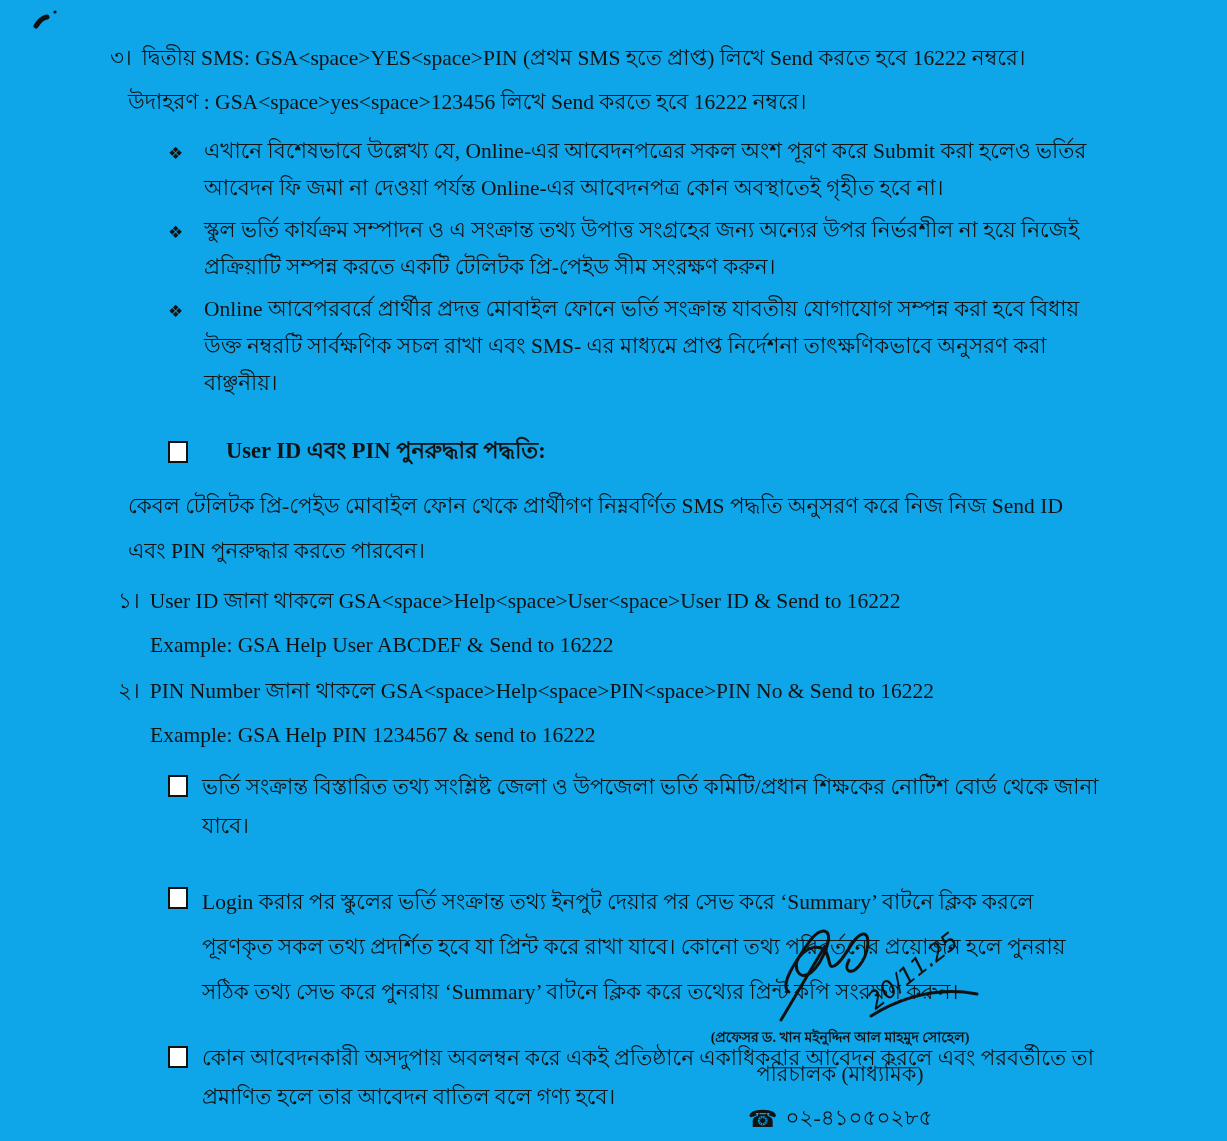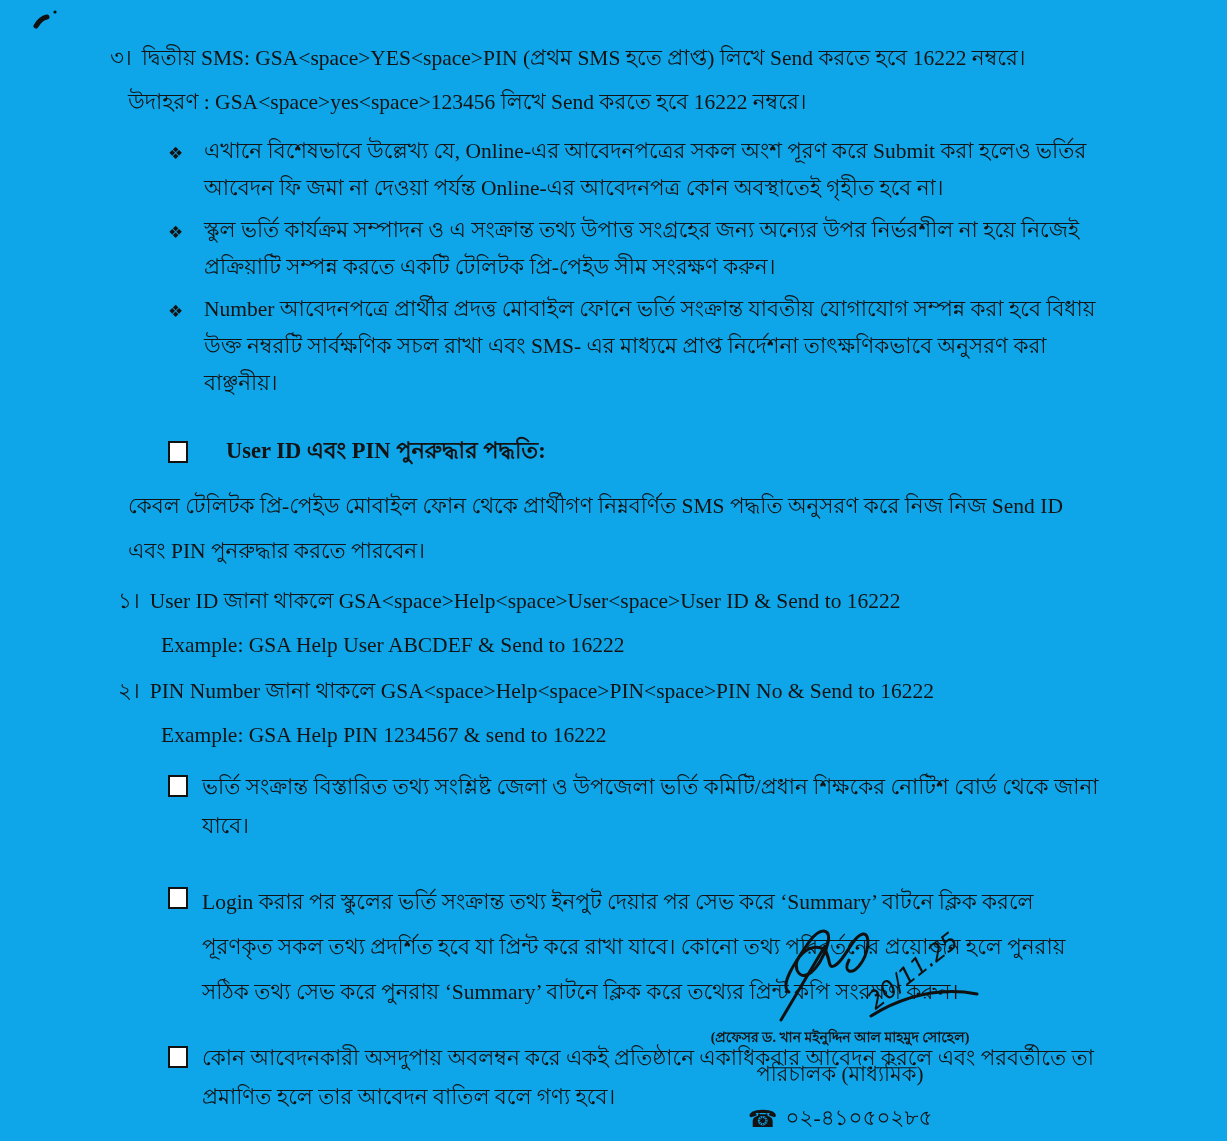--- a/index.html
+++ b/index.html
@@ -36,21 +36,21 @@
     border:2.5px solid #111;background:#fff;
     flex:0 0 16px;margin-right:14px;margin-top:7px;
   }
   .section-heading{display:flex;align-items:flex-start;padding-left:58px;margin-top:32px;}
   .section-heading .heading-text{font-weight:bold;font-size:22.5px;line-height:34px;margin-left:24px;}
 
   .intro{margin-left:18px;margin-top:16px;max-width:975px;line-height:45px;}
 
   .steps{margin-top:8px;}
   .step-line{margin-left:8px;margin-top:8px;line-height:38px;white-space:nowrap;}
-  .step-example{margin-left:51px;margin-top:6px;line-height:38px;white-space:nowrap;}
+  .step-example{margin-left:40px;margin-top:6px;line-height:38px;white-space:nowrap;}
 
   .check-item{display:flex;align-items:flex-start;padding-left:58px;line-height:39px;}
   .check-item .item-text{flex:1;max-width:900px;}
   .ci-1{margin-top:14px;}
   .ci-2{margin-top:24px;}
   .ci-3{margin-top:34px;}
   .ci-3 .item-text{line-height:45px;}
 
   .signature-block{
     position:absolute;left:630px;top:920px;width:420px;
@@ -90,21 +90,21 @@
       <div class="note">
         <span class="bullet">❖</span>
         <span class="note-text">এখানে বিশেষভাবে উল্লেখ্য যে, Online-এর আবেদনপত্রের সকল অংশ পূরণ করে Submit করা হলেও ভর্তির আবেদন ফি জমা না দেওয়া পর্যন্ত Online-এর আবেদনপত্র কোন অবস্থাতেই গৃহীত হবে না।</span>
       </div>
       <div class="note">
         <span class="bullet">❖</span>
         <span class="note-text">স্কুল ভর্তি কার্যক্রম সম্পাদন ও এ সংক্রান্ত তথ্য উপাত্ত সংগ্রহের জন্য অন্যের উপর নির্ভরশীল না হয়ে নিজেই প্রক্রিয়াটি সম্পন্ন করতে একটি টেলিটক প্রি-পেইড সীম সংরক্ষণ করুন।</span>
       </div>
       <div class="note">
         <span class="bullet">❖</span>
-        <span class="note-text">Number আবেদনপত্রে প্রার্থীর প্রদত্ত মোবাইল ফোনে ভর্তি সংক্রান্ত যাবতীয় যোগাযোগ সম্পন্ন করা হবে বিধায় উক্ত নম্বরটি সার্বক্ষণিক সচল রাখা এবং SMS- এর মাধ্যমে প্রাপ্ত নির্দেশনা তাৎক্ষণিকভাবে অনুসরণ করা বাঞ্ছনীয়।</span>
+        <span class="note-text">Online আবেপরবর্রে প্রার্থীর প্রদত্ত মোবাইল ফোনে ভর্তি সংক্রান্ত যাবতীয় যোগাযোগ সম্পন্ন করা হবে বিধায় উক্ত নম্বরটি সার্বক্ষণিক সচল রাখা এবং SMS- এর মাধ্যমে প্রাপ্ত নির্দেশনা তাৎক্ষণিকভাবে অনুসরণ করা বাঞ্ছনীয়।</span>
       </div>
     </div>
 
     <div class="section-heading">
       <span class="cbx"></span>
       <span class="heading-text">User ID এবং PIN পুনরুদ্ধার পদ্ধতি:</span>
     </div>
 
     <div class="intro">কেবল টেলিটক প্রি-পেইড মোবাইল ফোন থেকে প্রার্থীগণ নিম্নবর্ণিত SMS পদ্ধতি অনুসরণ করে নিজ নিজ Send ID এবং PIN পুনরুদ্ধার করতে পারবেন।</div>
 

